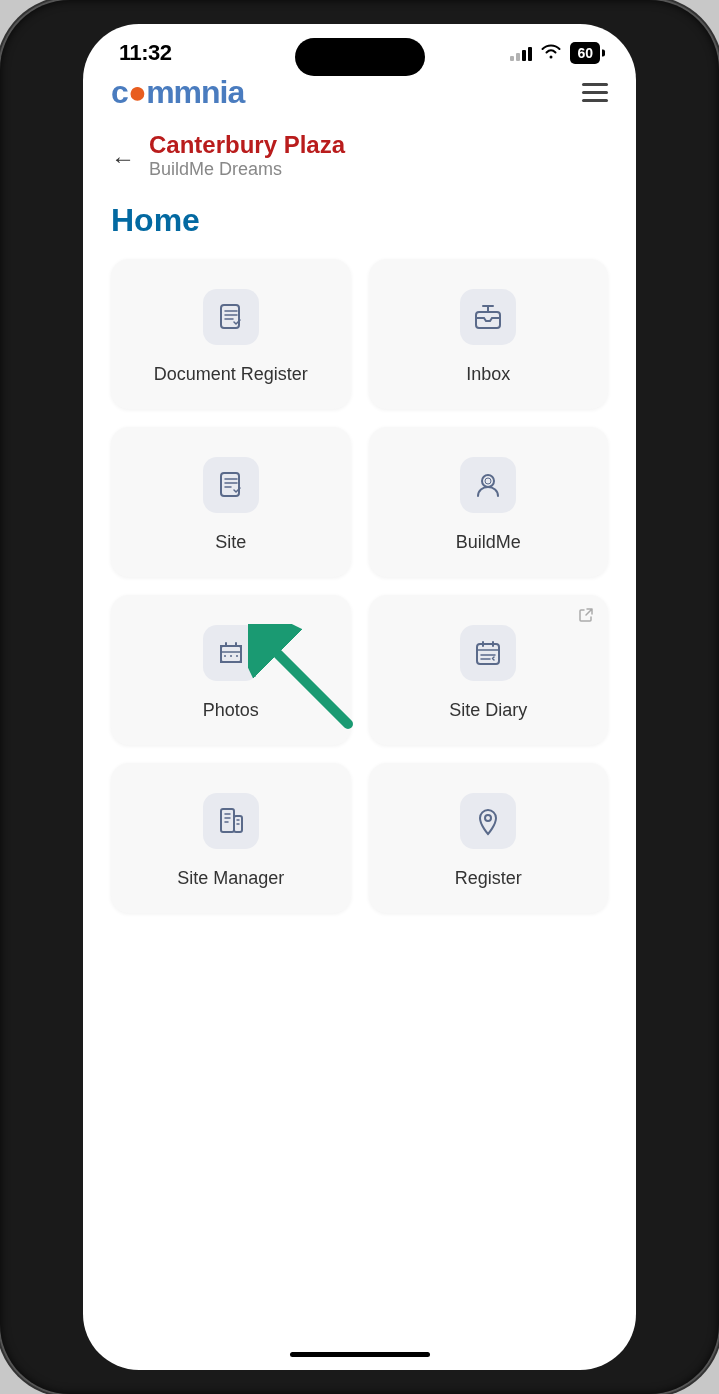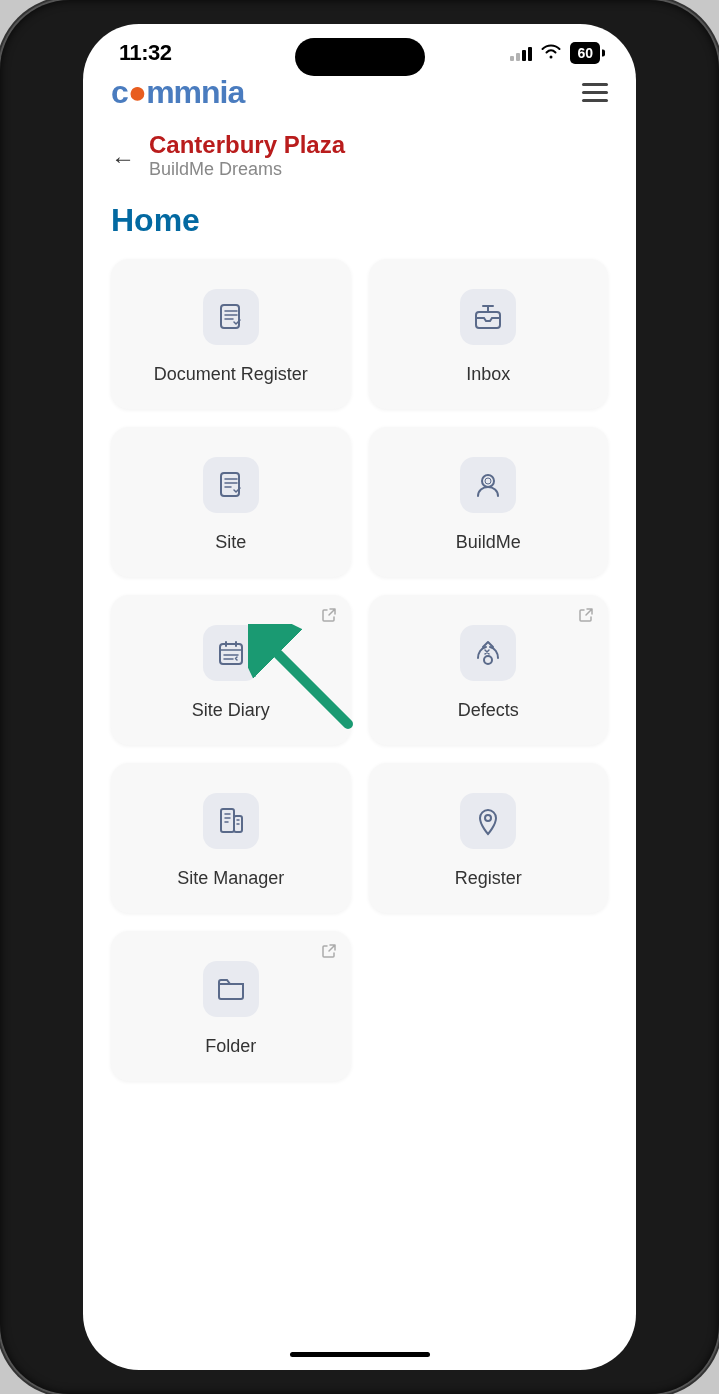--- a/index.html
+++ b/index.html
@@ -379,55 +379,52 @@
           <div class="card-icon">
             <svg viewBox="0 0 30 30" fill="none" xmlns="http://www.w3.org/2000/svg">
               <circle cx="15" cy="11" r="6" stroke="#5a6a8a" stroke-width="2" fill="none"></circle>
               <path d="M5 26c0-5.5 4.5-9 10-9s10 3.5 10 9" stroke="#5a6a8a" stroke-width="2" stroke-linecap="round" fill="none"></path>
               <circle cx="15" cy="11" r="3" stroke="#5a6a8a" stroke-width="1" fill="none"></circle>
             </svg>
           </div>
           <span class="card-label">BuildMe</span>
         </div>
 
+        <div class="menu-card">
+          <div class="card-icon">
+            <svg viewBox="0 0 30 30" fill="none" xmlns="http://www.w3.org/2000/svg">
+              <path d="M5 8h20v16H5z" rx="2" stroke="#5a6a8a" stroke-width="2" fill="none"></path>
+              <path d="M5 8h20v16H5z" rx="2" stroke="#5a6a8a" stroke-width="2" fill="none"></path>
+              <rect x="5" y="8" width="20" height="16" rx="2" stroke="#5a6a8a" stroke-width="2" fill="none"></rect>
+              <path d="M10 8V5M20 8V5" stroke="#5a6a8a" stroke-width="2" stroke-linecap="round"></path>
+              <path d="M5 14h20" stroke="#5a6a8a" stroke-width="1.5"></path>
+              <path d="M9 18h.01M15 18h.01M21 18h.01" stroke="#5a6a8a" stroke-width="2" stroke-linecap="round"></path>
+            </svg>
+          </div>
+          <span class="card-label">Photos</span>
+        </div>
 
         <div class="menu-card">
           <span class="external-link-icon">
             <svg width="16" height="16" viewBox="0 0 16 16" fill="none">
               <path d="M9 2h5v5M14 2L8 8M6 3H3a1 1 0 0 0-1 1v9a1 1 0 0 0 1 1h9a1 1 0 0 0 1-1v-3" stroke="#aaa" stroke-width="1.5" stroke-linecap="round" stroke-linejoin="round"></path>
             </svg>
           </span>
           <div class="card-icon">
             <svg viewBox="0 0 30 30" fill="none" xmlns="http://www.w3.org/2000/svg">
               <rect x="4" y="6" width="22" height="20" rx="3" stroke="#5a6a8a" stroke-width="2" fill="none"></rect>
               <path d="M4 12h22" stroke="#5a6a8a" stroke-width="1.5"></path>
               <path d="M10 4v4M20 4v4" stroke="#5a6a8a" stroke-width="2" stroke-linecap="round"></path>
               <path d="M8 17h14M8 21h9" stroke="#5a6a8a" stroke-width="1.5" stroke-linecap="round"></path>
               <path d="M21 19l-1.5 1.5L21 22" stroke="#5a6a8a" stroke-width="1.5" stroke-linecap="round" stroke-linejoin="round"></path>
             </svg>
           </div>
           <span class="card-label">Site Diary</span>
         </div>
 
-        <div class="menu-card">
-          <span class="external-link-icon">
-            <svg width="16" height="16" viewBox="0 0 16 16" fill="none">
-              <path d="M9 2h5v5M14 2L8 8M6 3H3a1 1 0 0 0-1 1v9a1 1 0 0 0 1 1h9a1 1 0 0 0 1-1v-3" stroke="#aaa" stroke-width="1.5" stroke-linecap="round" stroke-linejoin="round"></path>
-            </svg>
-          </span>
-          <div class="card-icon">
-            <svg viewBox="0 0 30 30" fill="none" xmlns="http://www.w3.org/2000/svg">
-              <path d="M5 20c0-5 3-10 8-11M25 20c0-5-3-10-8-11" stroke="#5a6a8a" stroke-width="2" stroke-linecap="round"></path>
-              <circle cx="15" cy="22" r="4" stroke="#5a6a8a" stroke-width="2" fill="none"></circle>
-              <path d="M10 9l5-5 5 5" stroke="#5a6a8a" stroke-width="2" stroke-linecap="round" stroke-linejoin="round"></path>
-              <path d="M12 16l4-4M16 16l-4-4" stroke="#5a6a8a" stroke-width="1.5" stroke-linecap="round"></path>
-            </svg>
-          </div>
-          <span class="card-label">Defects</span>
-        </div>
 
         <div class="menu-card">
           <div class="card-icon">
             <svg viewBox="0 0 30 30" fill="none" xmlns="http://www.w3.org/2000/svg">
               <rect x="5" y="3" width="13" height="23" rx="2" stroke="#5a6a8a" stroke-width="2" fill="none"></rect>
               <rect x="18" y="10" width="8" height="16" rx="2" stroke="#5a6a8a" stroke-width="2" fill="none"></rect>
               <path d="M9 8h5M9 12h5M9 16h3" stroke="#5a6a8a" stroke-width="1.5" stroke-linecap="round"></path>
               <path d="M21 14h2M21 18h2" stroke="#5a6a8a" stroke-width="1.5" stroke-linecap="round"></path>
             </svg>
           </div>
@@ -437,34 +434,20 @@
         <div class="menu-card">
           <div class="card-icon">
             <svg viewBox="0 0 30 30" fill="none" xmlns="http://www.w3.org/2000/svg">
               <path d="M15 4C10.6 4 7 7.6 7 12c0 7 8 16 8 16s8-9 8-16c0-4.4-3.6-8-8-8z" stroke="#5a6a8a" stroke-width="2" fill="none"></path>
               <circle cx="15" cy="12" r="3" stroke="#5a6a8a" stroke-width="2" fill="none"></circle>
             </svg>
           </div>
           <span class="card-label">Register</span>
         </div>
 
-        <div class="menu-card">
-          <span class="external-link-icon">
-            <svg width="16" height="16" viewBox="0 0 16 16" fill="none">
-              <path d="M9 2h5v5M14 2L8 8M6 3H3a1 1 0 0 0-1 1v9a1 1 0 0 0 1 1h9a1 1 0 0 0 1-1v-3" stroke="#aaa" stroke-width="1.5" stroke-linecap="round" stroke-linejoin="round"></path>
-            </svg>
-          </span>
-          <div class="card-icon">
-            <svg viewBox="0 0 30 30" fill="none" xmlns="http://www.w3.org/2000/svg">
-              <path d="M3 10h24v13a2 2 0 0 1-2 2H5a2 2 0 0 1-2-2V10z" stroke="#5a6a8a" stroke-width="2" fill="none"></path>
-              <path d="M3 10V8a2 2 0 0 1 2-2h6l3 4H3z" stroke="#5a6a8a" stroke-width="2" fill="none"></path>
-            </svg>
-          </div>
-          <span class="card-label">Folder</span>
-        </div>
 
       </div>
     </div>
 
     <svg class="arrow-overlay" viewBox="0 0 120 120" xmlns="http://www.w3.org/2000/svg">
       <defs>
         <marker id="arrowhead" markerWidth="10" markerHeight="7" refX="0" refY="3.5" orient="auto">
           <polygon points="0 0, 10 3.5, 0 7" fill="#1a9a72"></polygon>
         </marker>
       </defs>

